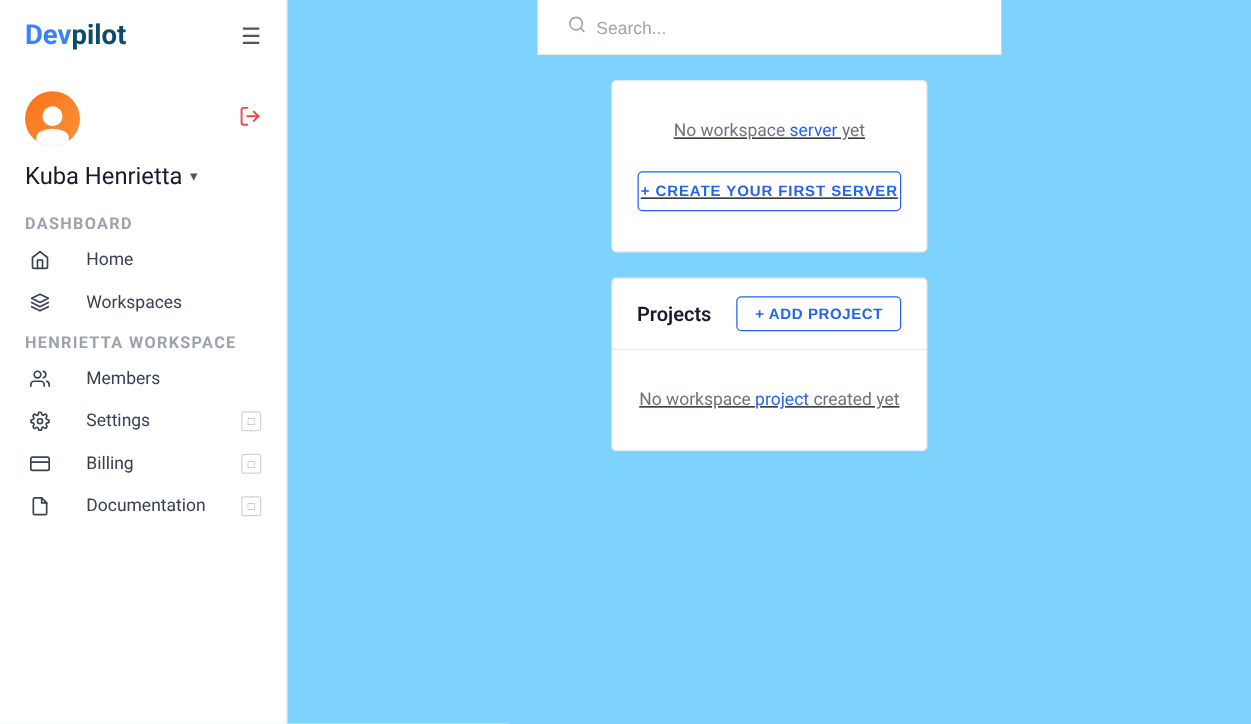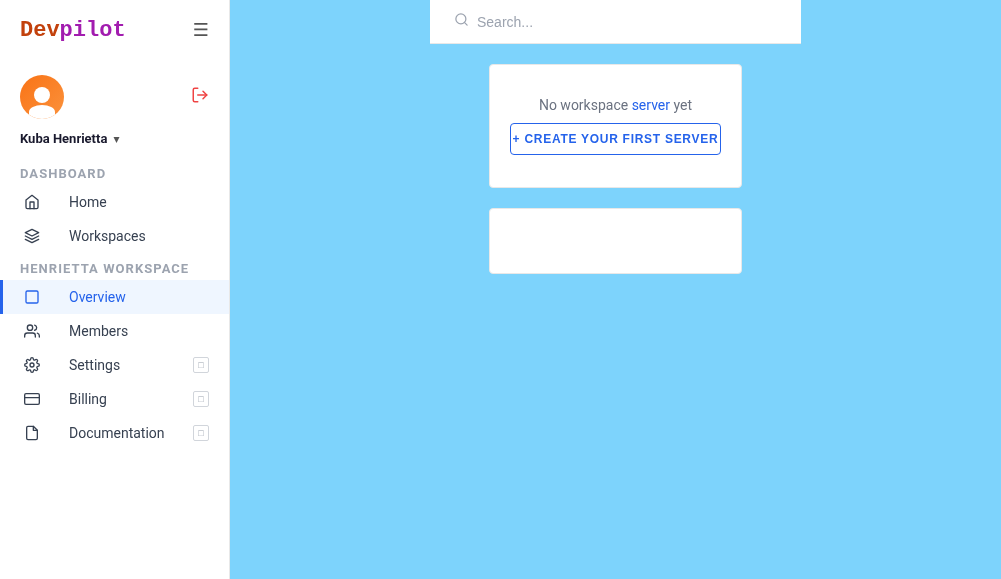--- a/index.html
+++ b/index.html
@@ -78,22 +78,22 @@
       color: #ef4444;
       cursor: pointer;
       font-size: 18px;
     }
     .user-name-row {
       display: flex;
       align-items: center;
       padding: 0 20px 12px 20px;
     }
     .user-name {
-      font-size: 13px;
-      font-weight: 700;
+      font-size: 19px;
+      font-weight: 400;
       color: #1a1a2e;
     }
     .chevron-down {
       margin-left: 6px;
       color: #555;
       font-size: 12px;
       cursor: pointer;
     }
     .nav-section-label {
       font-size: 13px;
@@ -213,21 +213,22 @@
       cursor: pointer;
       letter-spacing: 0.04em;
       text-transform: uppercase;
     }
     .panel-body {
       display: flex;
       flex-direction: column;
       align-items: center;
       justify-content: center;
       padding: 32px 20px;
-      gap: 10px;
+      gap: 24px;
+      text-decoration: underline;
     }
     .empty-text {
       font-size: 14px;
       color: #6b7280;
     }
     .empty-text .highlight { color: #2563eb; }
     .btn-create {
       display: flex;
       align-items: center;
       gap: 6px;
@@ -242,21 +243,21 @@
       letter-spacing: 0.06em;
       text-transform: uppercase;
     }
   </style>
 </head>
 <body>
 
 <nav class="sidebar">
   <div class="sidebar-header">
     <div class="logo">
-      <span style="color:#c2410c;font-family:Liberation Mono, monospace;">Dev</span><span style="color:#a21caf;font-family:Liberation Mono, monospace;">pilot</span>
+      <span style="color:#3b82f6;">Dev</span><span style="color:#0c4a6e;">pilot</span>
     </div>
     <div class="hamburger-icon">☰</div>
   </div>
 
   <div class="sidebar-user">
     <div class="avatar">
       <div class="avatar-person">
         <div class="avatar-head"></div>
         <div class="avatar-body"></div>
       </div>
@@ -293,28 +294,20 @@
           <polygon points="12 2 2 7 12 12 22 7 12 2"></polygon>
           <polyline points="2 17 12 22 22 17"></polyline>
           <polyline points="2 12 12 17 22 12"></polyline>
         </svg>
     </span>
     <span class="nav-item-label">Workspaces</span>
   </div>
 
   <div class="nav-section-label">HENRIETTA WORKSPACE</div>
 
-  <div class="nav-item active">
-    <span class="nav-icon">
-      <svg width="16" height="16" viewBox="0 0 24 24" fill="none" stroke="#2563eb" stroke-width="2" stroke-linecap="round" stroke-linejoin="round">
-          <rect x="3" y="3" width="18" height="18" rx="2"></rect>
-        </svg>
-    </span>
-    <span class="nav-item-label">Overview</span>
-  </div>
 
   <div class="nav-item">
     <span class="nav-icon">
       <svg width="16" height="16" viewBox="0 0 24 24" fill="none" stroke="currentColor" stroke-width="2" stroke-linecap="round" stroke-linejoin="round">
           <path d="M17 21v-2a4 4 0 0 0-4-4H5a4 4 0 0 0-4 4v2"></path>
           <circle cx="9" cy="7" r="4"></circle>
           <path d="M23 21v-2a4 4 0 0 0-3-3.87"></path>
           <path d="M16 3.13a4 4 0 0 1 0 7.75"></path>
         </svg>
     </span>
@@ -372,18 +365,25 @@
     <div class="panel">
       <div class="panel-body">
         <span class="empty-text">
           No workspace <span class="highlight">server</span> yet
         </span>
         <button class="btn-create">+ CREATE YOUR FIRST SERVER</button>
       </div>
     </div>
 
     <div class="panel">
+      <div class="panel-header">
+        <span class="panel-title">Projects</span>
+        <button class="btn-add">+ ADD PROJECT</button>
+      </div>
       <div class="panel-body">
+        <span class="empty-text">
+          No workspace <span class="highlight">project</span> created yet
+        </span>
       </div>
     </div>
 
   </div>
 </div>
 
 </body></html>

